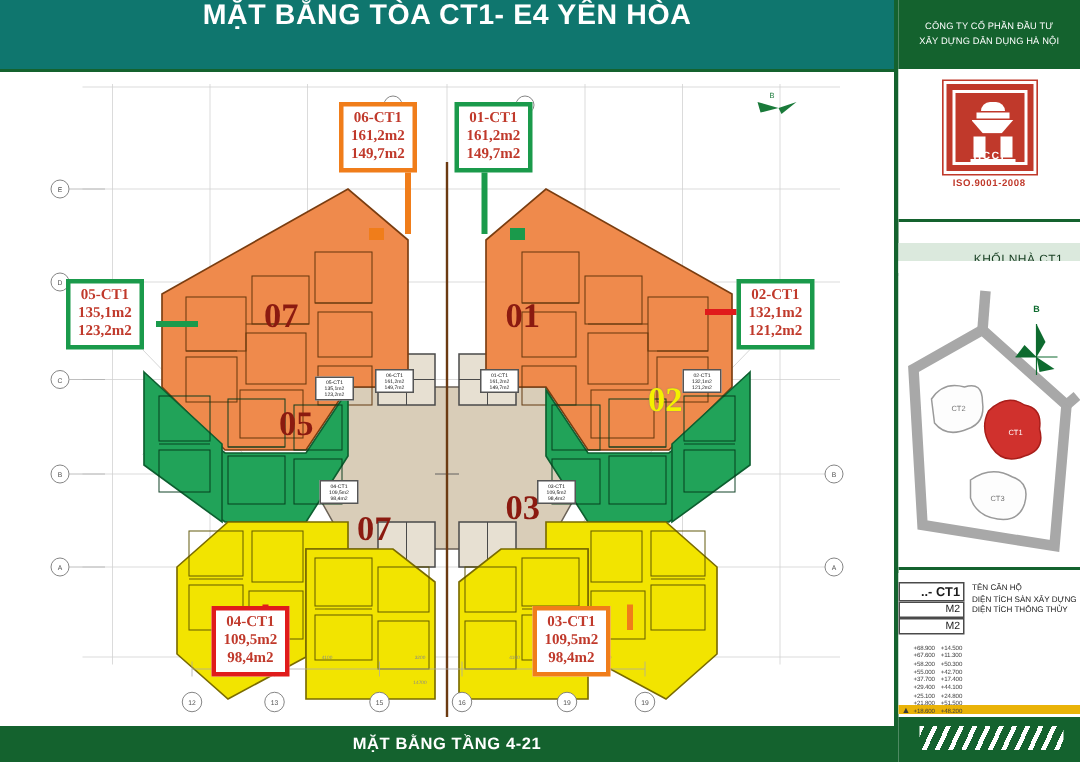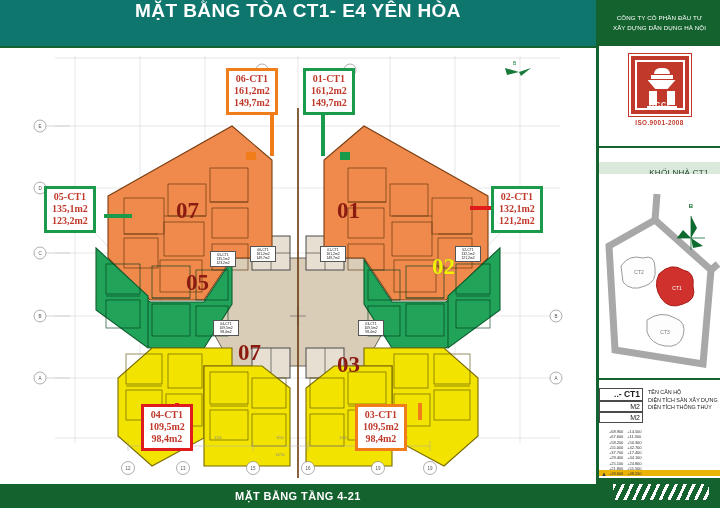--- a/index.html
+++ b/index.html
@@ -389,21 +389,21 @@
         <line x1="177" y1="355" x2="177" y2="378" stroke="#e01b1b"></line>
         <line x1="420" y1="355" x2="420" y2="372" stroke="#f07d1a"></line>
       </g>
     </svg>
 
     <div class="unit-num" style="left:176px; top:150px;">07</div>
     <div class="unit-num" style="left:337px; top:150px;">01</div>
     <div class="unit-num" style="left:186px; top:211px;margin-top:11px;">05</div>
     <div class="unit-num yellowtxt" style="left:420px; top:206px;margin-left:12px;">02</div>
     <div class="unit-num" style="left:238px; top:292px;">07</div>
-    <div class="unit-num" style="left:337px; top:304px;">03</div>
+    <div class="unit-num" style="left:337px; top:278px;">03</div>
 
     <div class="mini-tag" style="left:250px; top:198px; width:26px;">
       <span>06-CT1</span><br>
       <span>161,2m2</span><br>
       <span>149,7m2</span>
     </div>
     <div class="mini-tag" style="left:320px; top:198px; width:26px;">
       <span>01-CT1</span><br>
       <span>161,2m2</span><br>
       <span>149,7m2</span>

